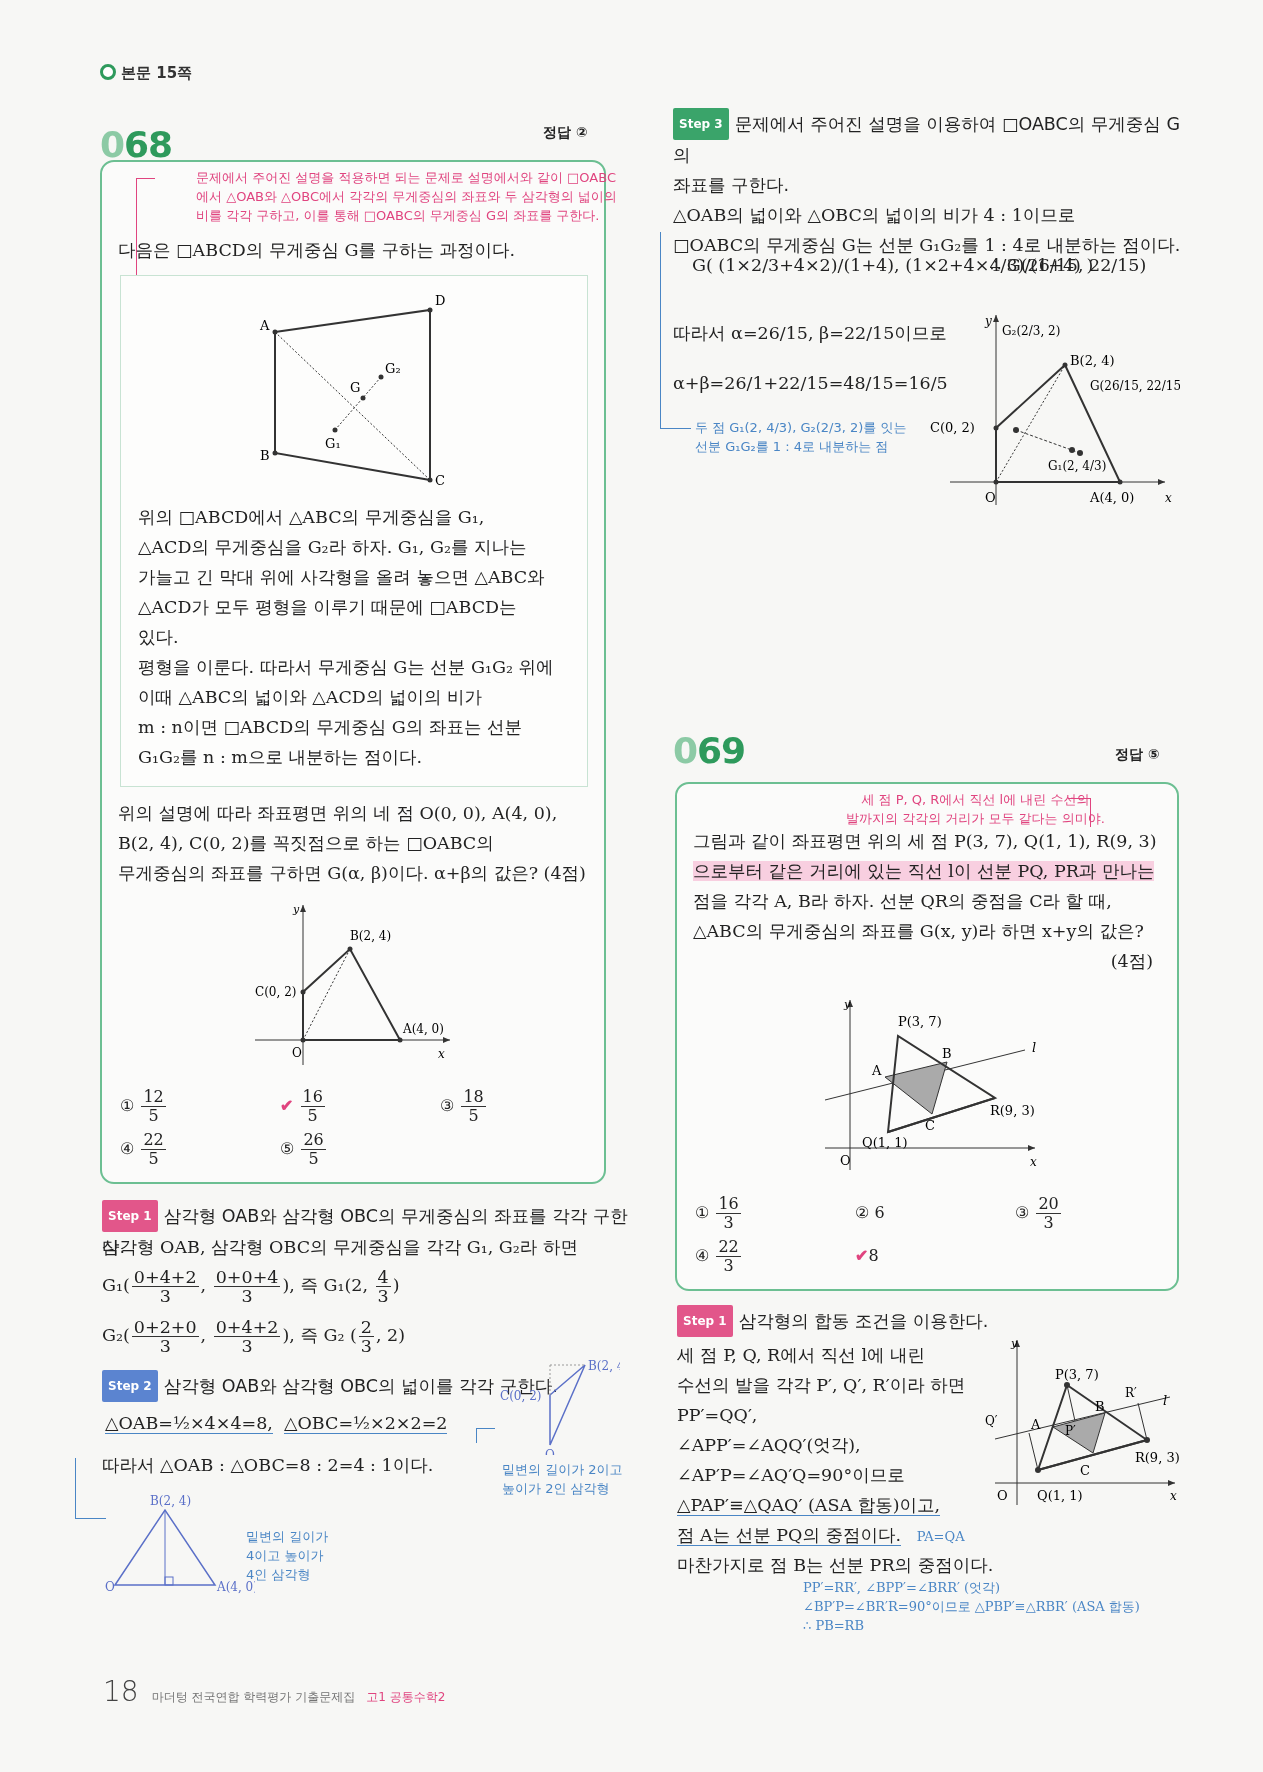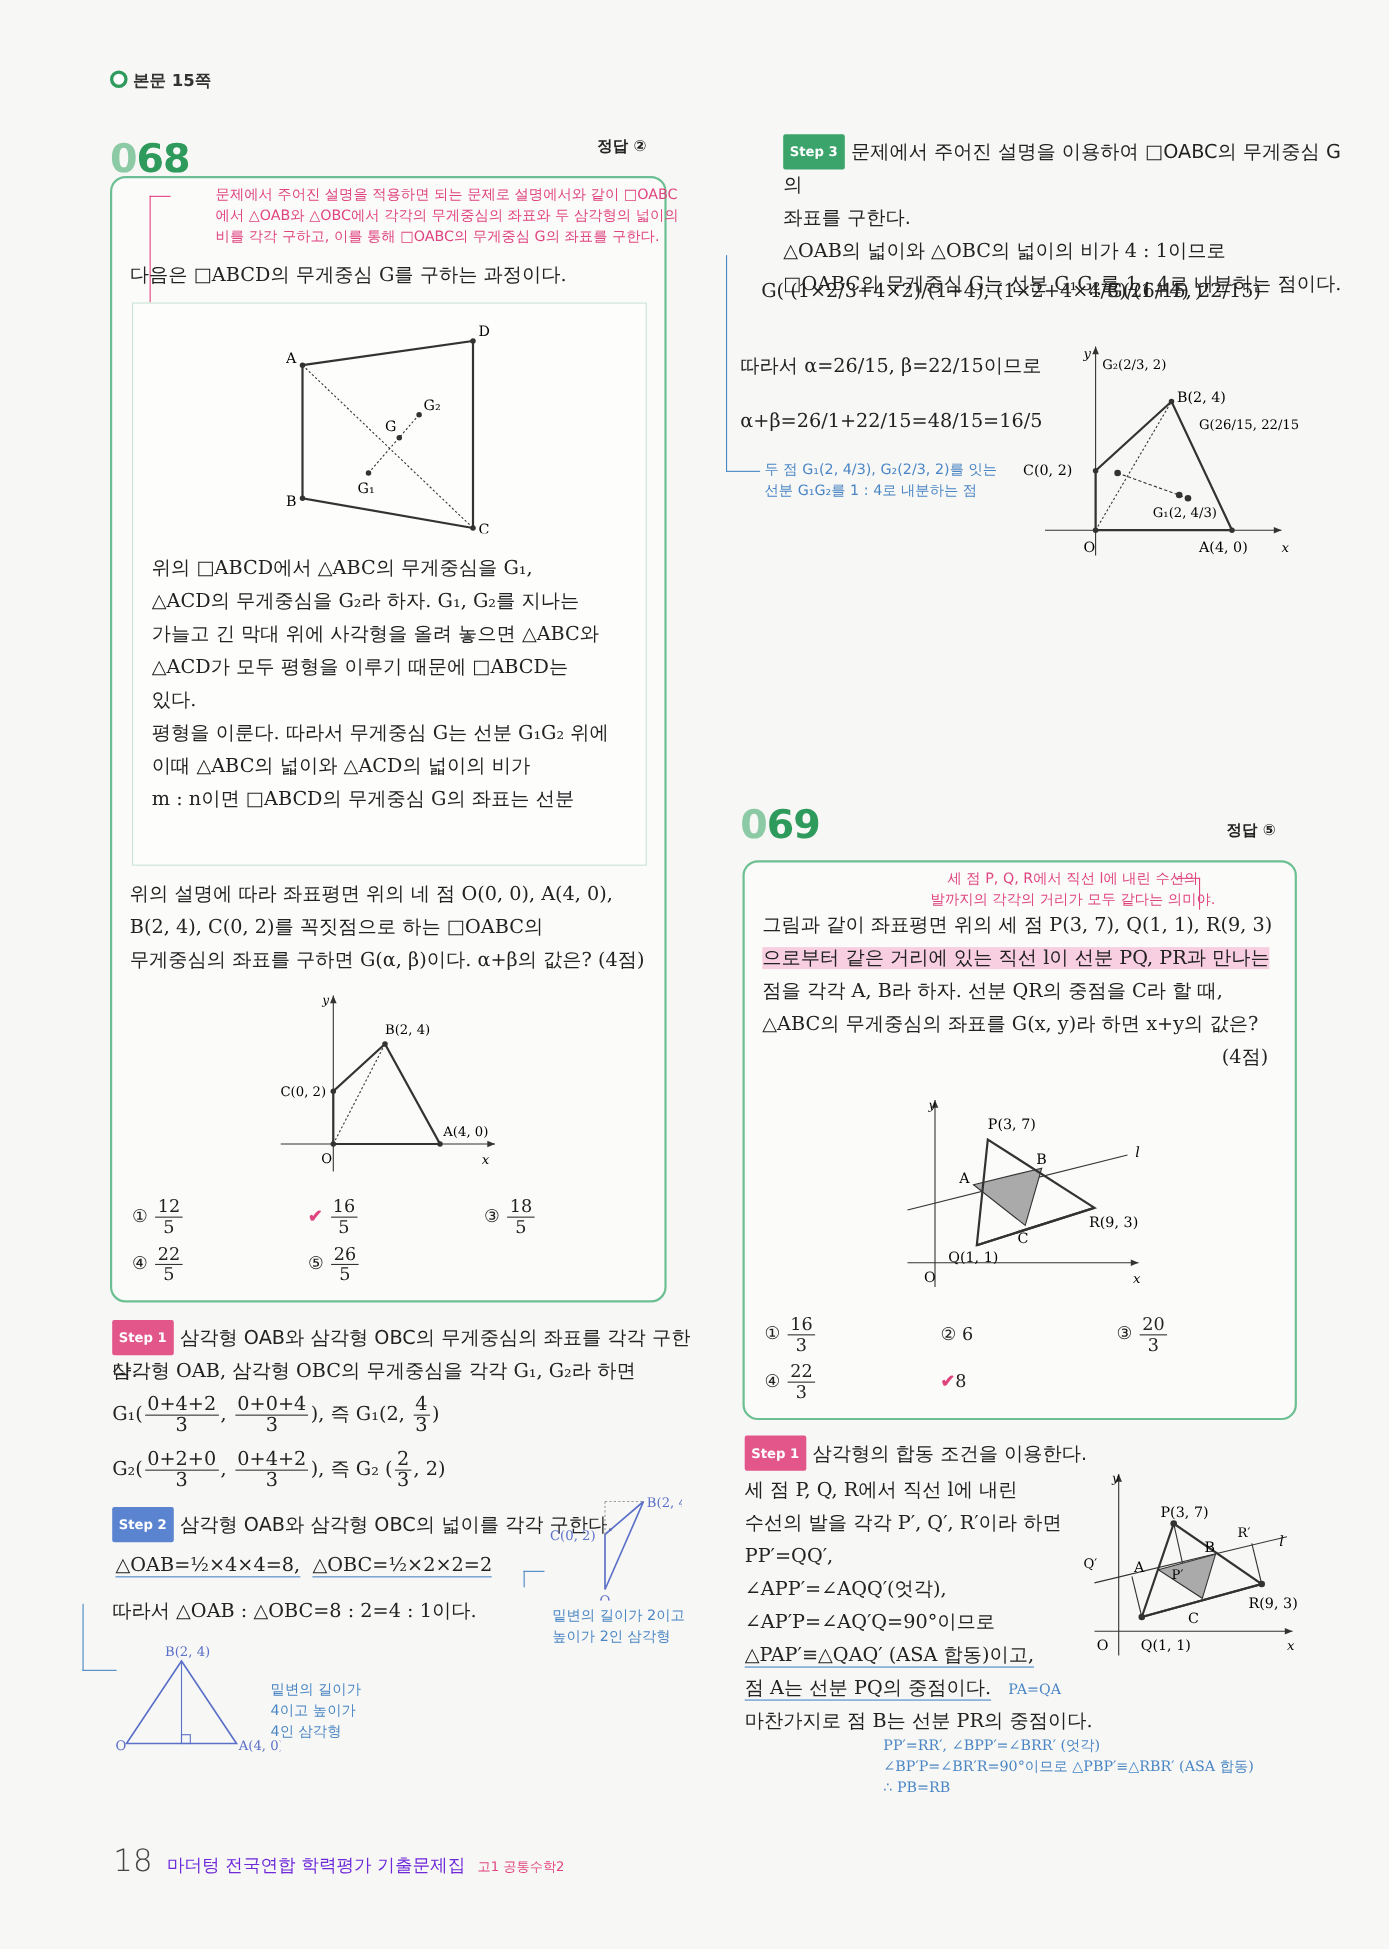--- a/index.html
+++ b/index.html
@@ -19,21 +19,21 @@
   .inner{border:1.5px solid #c8e3d3;background:#fdfdfc;}
   .step{display:inline-block;color:#fff;font-family:"DejaVu Sans","Liberation Sans",sans-serif;font-size:12px;font-weight:bold;padding:1px 6px;border-radius:2px;margin-right:6px;vertical-align:2px;}
   .s1{background:#e2568a;} .s2{background:#5b84d0;} .s3{background:#3aa46a;}
   .hl{background:#f8cfe0;}
   .choice{font-size:16px;}
   .frac{display:inline-block;vertical-align:middle;text-align:center;line-height:18px;margin:0 2px;}
   .frac span{display:block;}
   .frac .n{border-bottom:1px solid #333;padding:0 2px;}
   .check{color:#e0447f;font-weight:bold;}
   .footer-num{font-family:"DejaVu Sans","Liberation Sans",sans-serif;font-size:28px;color:#444;font-weight:300;}
-  .footer-title{font-family:"DejaVu Sans","Liberation Sans",sans-serif;font-size:16px;color:#6d28d9;}
+  .footer-title{font-family:"DejaVu Sans","Liberation Sans",sans-serif;font-size:12px;color:#737373;}
   .footer-sub{font-family:"DejaVu Sans","Liberation Sans",sans-serif;font-size:12px;color:#e0447f;}
   svg text{font-family:"DejaVu Serif","Liberation Serif",serif;}
   .ul{border-bottom:1.5px solid #4a86c5;}
 </style>
 </head>
 <body>
 
 <div class="abs ref sans"><span class="dot"></span><span>본문 15쪽</span></div>
 
 <div class="abs qnum sans" style="left:100px;top:108px;margin-top:16px;"><span class="z">0</span><span>68</span></div>
@@ -74,20 +74,21 @@
 
 <div class="abs txt" style="left:138px;top:502px;width:440px;">
   <div>위의 □ABCD에서 △ABC의 무게중심을 G₁,</div>
     <div>△ACD의 무게중심을 G₂라 하자. G₁, G₂를 지나는</div>
     <div>가늘고 긴 막대 위에 사각형을 올려 놓으면 △ABC와</div>
   <div>△ACD가 모두 평형을 이루기 때문에 □ABCD는</div>
     <div>있다.</div>
     <div>평형을 이룬다. 따라서 무게중심 G는 선분 G₁G₂ 위에</div>
   <div>이때 △ABC의 넓이와 △ACD의 넓이의 비가</div>
     <div>m : n이면 □ABCD의 무게중심 G의 좌표는 선분</div>
+    <div>G₁G₂를 n : m으로 내분하는 점이다.</div>
 </div>
 
 <div class="abs txt" style="left:118px;top:798px;width:470px;">
   <div>위의 설명에 따라 좌표평면 위의 네 점 O(0, 0), A(4, 0),</div>
     <div>B(2, 4), C(0, 2)를 꼭짓점으로 하는 □OABC의</div>
     <div>무게중심의 좌표를 구하면 G(α, β)이다. α+β의 값은? (4점)</div>
 </div>
 
 <svg class="abs" style="left:255px;top:895px;" width="210" height="175">
   <line x1="0" y1="145" x2="195" y2="145" stroke="#333"></line>
@@ -162,21 +163,21 @@
   <text x="0" y="96" font-size="12" fill="#5b70c8">O</text>
   <text x="112" y="96" font-size="12" fill="#5b70c8">A(4, 0)</text>
 </svg>
 <div class="abs small blue sans" style="left:246px;top:1527px;">
     <div>밑변의 길이가</div>
     <div>4이고 높이가</div>
     <div>4인 삼각형</div>
   </div>
 <div class="abs" style="left:75px;top:1458px;width:30px;height:60px;border-left:1.5px solid #4a86c5;border-bottom:1.5px solid #4a86c5;"></div>
 
-<div class="abs txt" style="left:673px;top:122px;width:520px;margin-left:39px;">
+<div class="abs txt" style="left:673px;top:108px;width:520px;">
   <div><span class="step s3">Step 3</span><span class="sans">문제에서 주어진 설명을 이용하여 □OABC의 무게중심 G의</span></div>
   <div class="sans">좌표를 구한다.</div>
   <div>△OAB의 넓이와 △OBC의 넓이의 비가 4 : 1이므로</div>
   <div>□OABC의 무게중심 G는 선분 G₁G₂를 1 : 4로 내분하는 점이다.</div>
 </div>
 <div class="abs txt" style="left:673px;top:250px;margin-left:19px;">G( (1×2/3+4×2)/(1+4), (1×2+4×4/3)/(1+4) )</div>
 <div class="abs txt" style="left:990px;top:250px;">∴ G(26/15, 22/15)</div>
 <div class="abs txt" style="left:673px;top:318px;">따라서 α=26/15, β=22/15이므로</div>
 <div class="abs txt" style="left:673px;top:368px;">α+β=26/1+22/15=48/15=16/5</div>
 <div class="abs small blue sans" style="left:695px;top:418px;">

